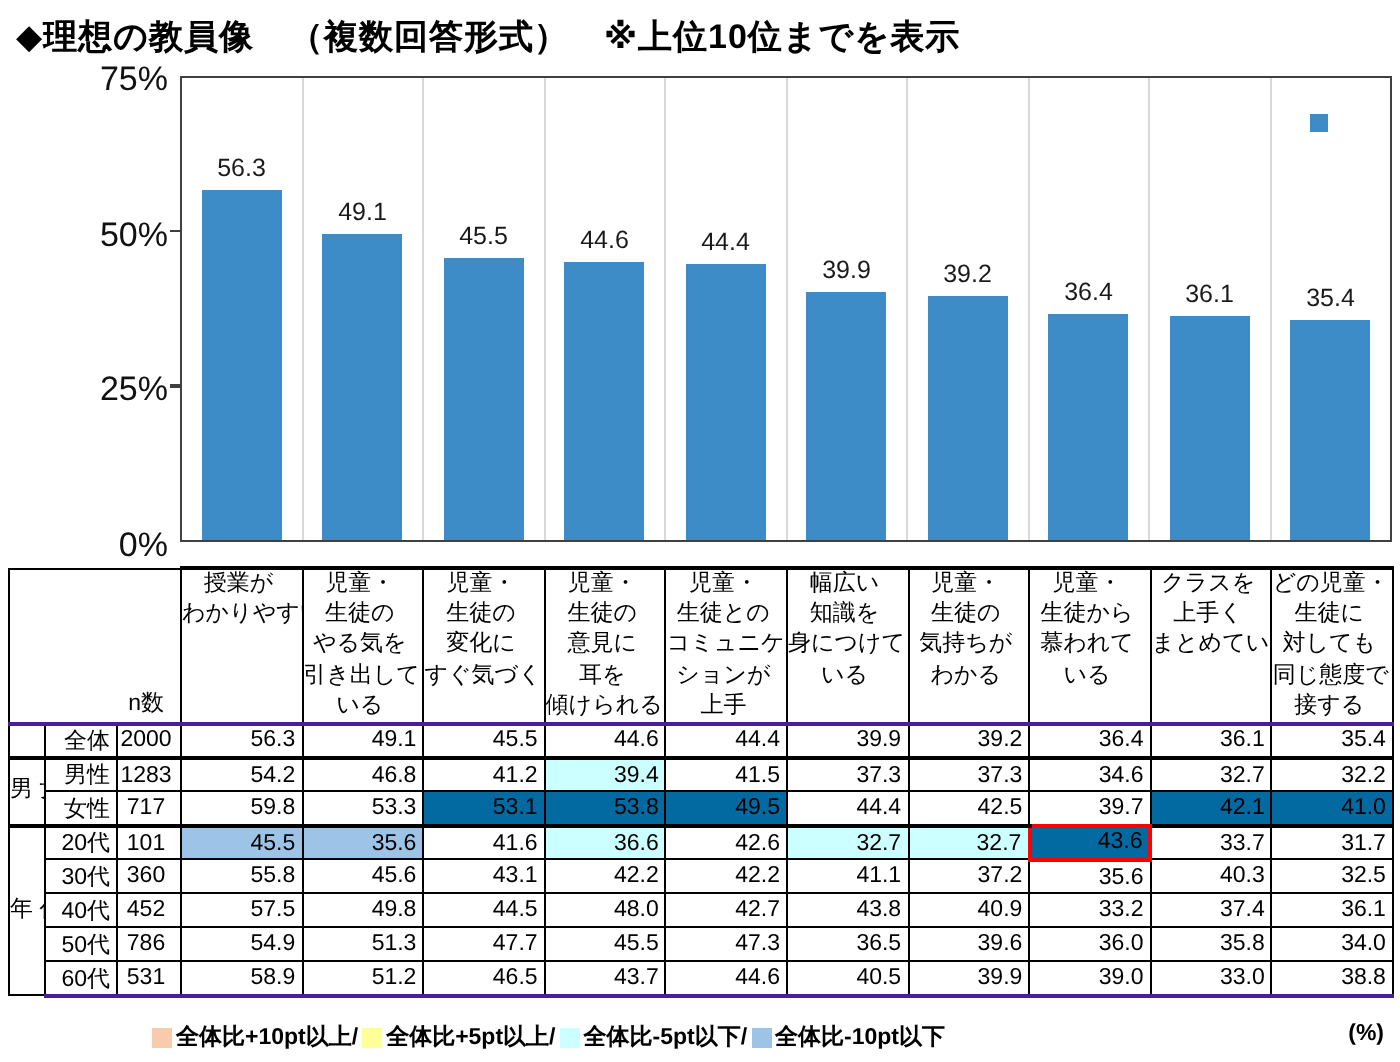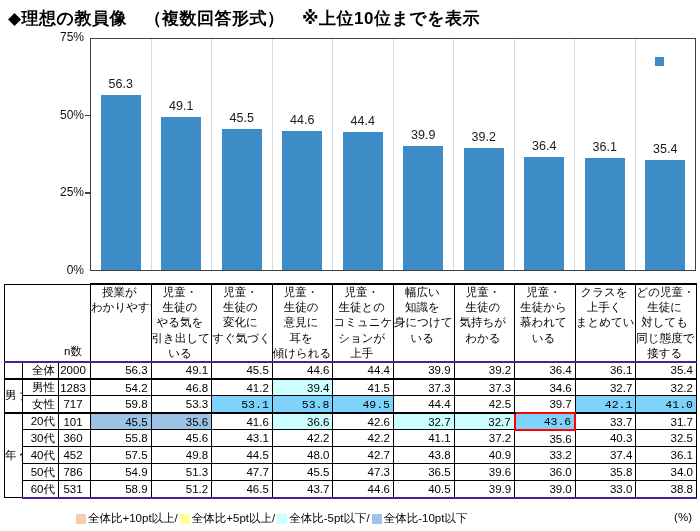--- a/index.html
+++ b/index.html
@@ -11,47 +11,47 @@
   .title{position:absolute;top:7px;left:8px;font-size:17px;font-weight:bold;letter-spacing:.5px;}
 
   
   .chart{position:absolute;left:0;top:30px;width:700px;height:244px;}
   .plot{position:absolute;left:90px;top:8px;width:606px;height:233px;
         border:1.5px solid #404040;box-sizing:border-box;display:flex;}
   .slot{flex:1;position:relative;border-right:1px solid #d9d9d9;}
   .slot:last-child{border-right:none;}
   .bar{position:absolute;bottom:0;left:50%;transform:translateX(-50%);width:40px;background:#3E8CC7;}
   .bar-label{position:absolute;left:-6px;right:-6px;text-align:center;font-size:12.5px;color:#1a1a1a;}
-  .ylabel{position:absolute;left:0;width:84px;text-align:right;font-size:12px;color:#111;}
+  .ylabel{position:absolute;left:0;width:84px;text-align:right;font-size:17px;color:#111;}
   .ytick{position:absolute;left:85px;width:5px;height:1.5px;background:#404040;}
   .legend-top{position:absolute;right:36px;top:27px;display:flex;align-items:center;gap:5px;font-size:12.5px;}
   .legend-top .sw{width:9px;height:9px;background:#3E8CC7;}
 
   
   table.data{position:absolute;left:4px;top:283px;width:692px;border-collapse:collapse;table-layout:fixed;}
   table.data td{border:1px solid #000;font-size:11.5px;padding:0 3px 0 0;height:17px;box-sizing:border-box;
                 overflow:hidden;white-space:nowrap;}
   td.spacer{border:none;position:relative;}
   .nlabel{position:absolute;bottom:2px;right:8px;font-size:11.5px;}
   td.hcell{border:1.5px solid #000;height:84px;vertical-align:top;text-align:center;
            font-size:11px;line-height:1.32;padding:2px 0 0 0;white-space:normal;}
   td.gcell{text-align:center;padding:0;font-size:11px;line-height:1.2;white-space:pre-line;vertical-align:middle;}
   td.rlabel{text-align:right;padding-right:2px;margin-top:14px;}
   td.ncell{text-align:center;}
   td.vcell{text-align:right;}
   tr.gtop td{border-top:2px solid #000;}
   table.data tr:first-child td.hcell{border-top:2px solid #000;}
   table.data tr:last-child td{border-bottom:2px solid #4c1d95;}
-  td.y{background:#7dd3fc;font-family:Liberation Mono, monospace;}
+  td.y{background:#0369a1;}
   td.c{background:#CCFFFF;}
   td.b{background:#9DC3E6;}
   td.rbox{border:2px solid #FF0000 !important;}
 
   
-  .blegend{position:absolute;left:0;top:510px;width:700px;height:18px;font-size:11.5px;}
+  .blegend{position:absolute;left:0;top:510px;width:700px;height:18px;font-size:11.5px;font-weight:bold;}
   .blegend .items{position:absolute;left:76px;top:1px;display:flex;align-items:center;}
   .blegend .item{display:flex;align-items:center;margin-right:2px;}
   .blegend .sw{width:10px;height:10px;margin-right:2px;display:inline-block;}
   .unit{position:absolute;right:8px;top:1px;}
 </style>
 </head>
 <body>
 
 <div class="title">◆理想の教員像　（複数回答形式）　※上位10位までを表示</div>
 

